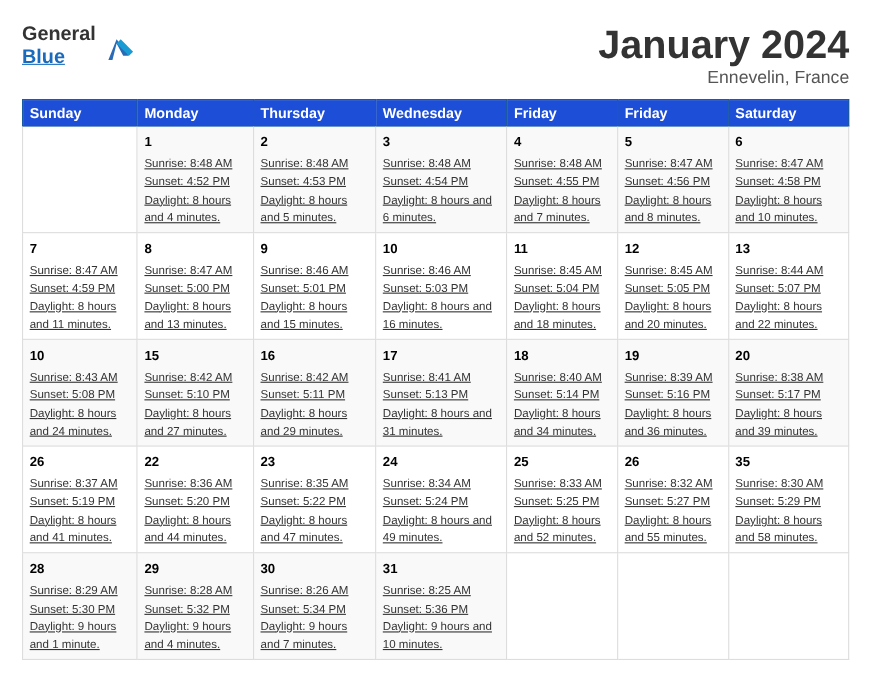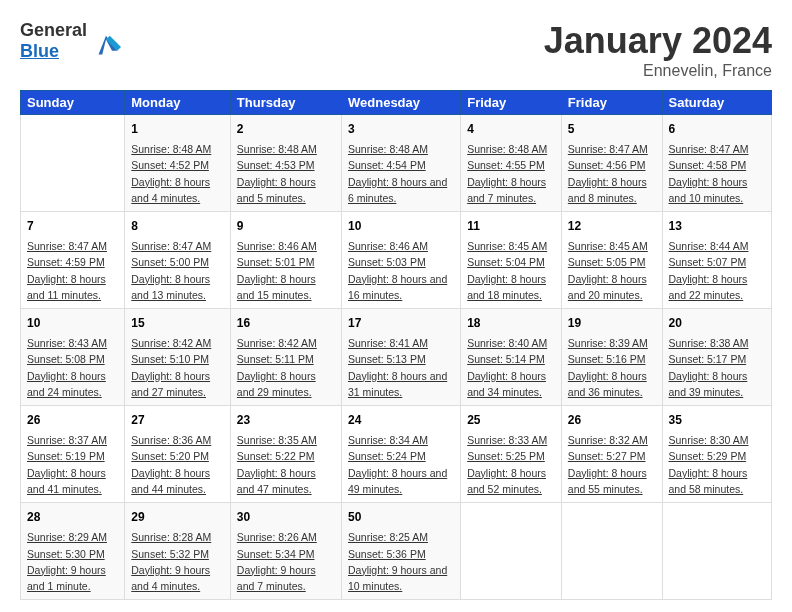--- a/index.html
+++ b/index.html
@@ -212,21 +212,21 @@
           <span class="day-number">20</span>
           <div class="day-info">Sunrise: 8:38 AM<br>Sunset: 5:17 PM<br>Daylight: 8 hours and 39 minutes.</div>
         </td>
       </tr>
       <tr>
         <td>
           <span class="day-number">26</span>
           <div class="day-info">Sunrise: 8:37 AM<br>Sunset: 5:19 PM<br>Daylight: 8 hours and 41 minutes.</div>
         </td>
         <td>
-          <span class="day-number">27</span>
+          <span class="day-number">22</span>
           <div class="day-info">Sunrise: 8:36 AM<br>Sunset: 5:20 PM<br>Daylight: 8 hours and 44 minutes.</div>
         </td>
         <td>
           <span class="day-number">23</span>
           <div class="day-info">Sunrise: 8:35 AM<br>Sunset: 5:22 PM<br>Daylight: 8 hours and 47 minutes.</div>
         </td>
         <td>
           <span class="day-number">24</span>
           <div class="day-info">Sunrise: 8:34 AM<br>Sunset: 5:24 PM<br>Daylight: 8 hours and 49 minutes.</div>
         </td>
@@ -250,21 +250,21 @@
         </td>
         <td>
           <span class="day-number">29</span>
           <div class="day-info">Sunrise: 8:28 AM<br>Sunset: 5:32 PM<br>Daylight: 9 hours and 4 minutes.</div>
         </td>
         <td>
           <span class="day-number">30</span>
           <div class="day-info">Sunrise: 8:26 AM<br>Sunset: 5:34 PM<br>Daylight: 9 hours and 7 minutes.</div>
         </td>
         <td>
-          <span class="day-number">50</span>
+          <span class="day-number">31</span>
           <div class="day-info">Sunrise: 8:25 AM<br>Sunset: 5:36 PM<br>Daylight: 9 hours and 10 minutes.</div>
         </td>
         <td class="empty-cell"></td>
         <td class="empty-cell"></td>
         <td class="empty-cell"></td>
       </tr>
     </tbody>
 </table>
 
 </body></html>

